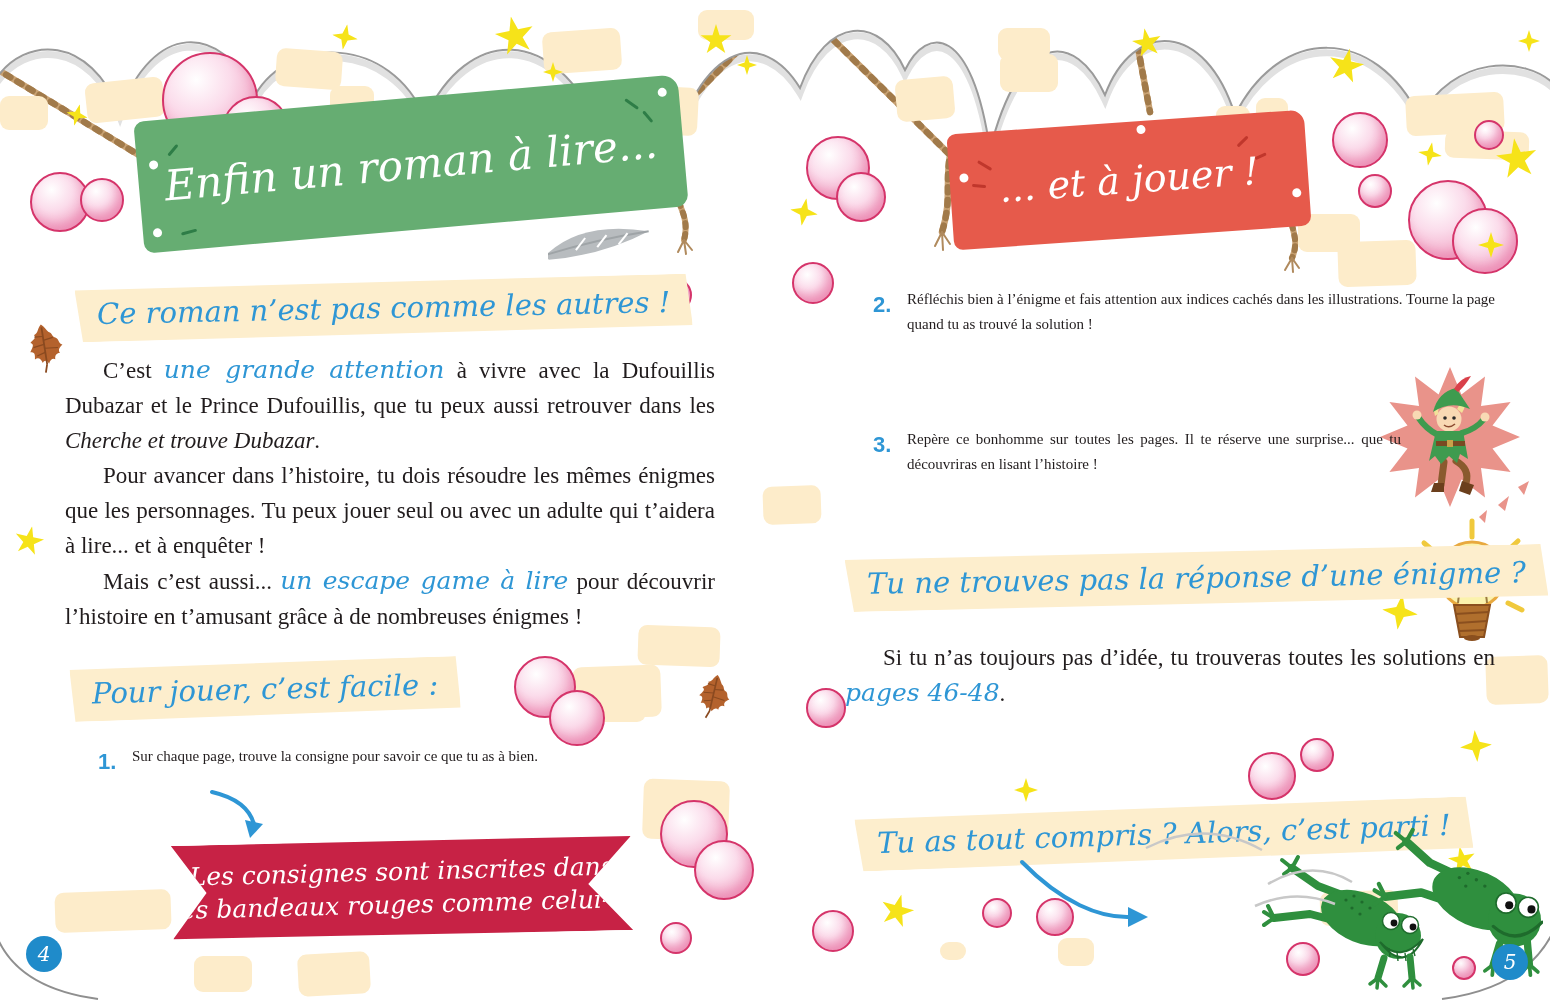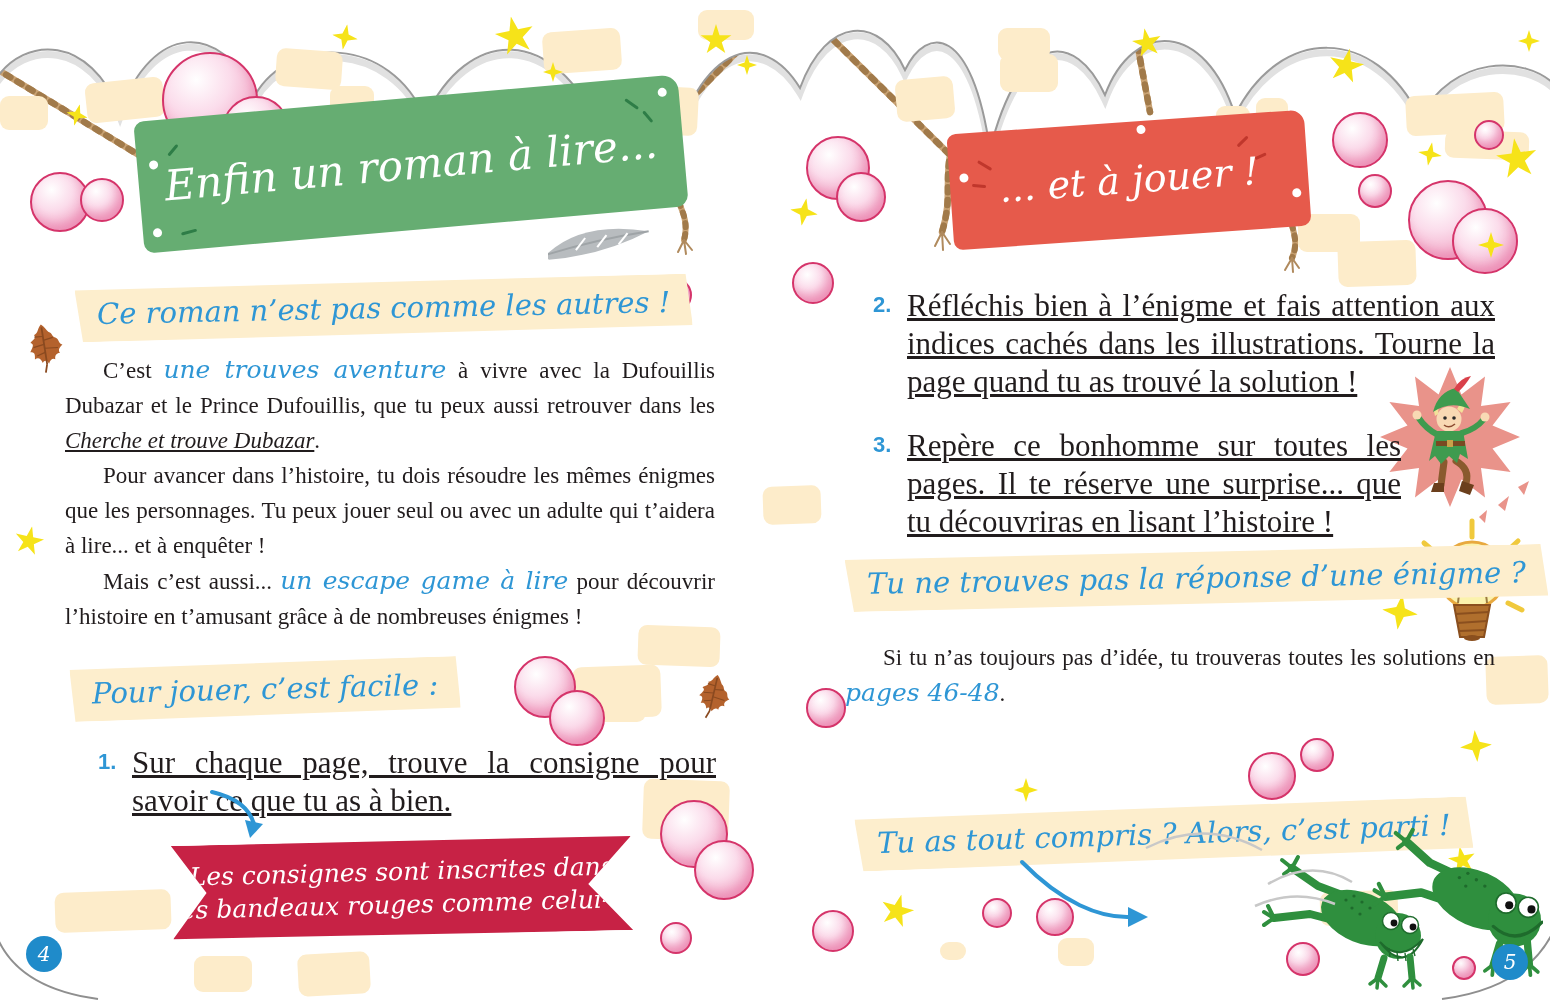--- a/index.html
+++ b/index.html
@@ -29,25 +29,25 @@
   .tick{position:absolute;height:3px;border-radius:2px;background:#2e7d47;}
   .tick-red{position:absolute;height:3px;border-radius:2px;background:#c0372c;}
   
   .cream-head{position:absolute;z-index:4;background:#fdeecd;padding:11px 22px;white-space:nowrap;
               clip-path:polygon(0 7%,99% 0,100% 92%,1.2% 100%);}
   .cream-head .h-script{font-family:"DejaVu Serif",serif;font-style:italic;color:#2e96d5;font-size:29px;}
   
   .tblock{position:absolute;z-index:5;font-size:23px;line-height:35px;text-align:justify;}
   .tblock p{margin:0;text-indent:38px;}
   .inline-script{font-family:"DejaVu Serif",serif;font-style:italic;color:#2e96d5;font-size:25px;}
-  .italic-title{font-style:italic;text-decoration:underline;}
+  .italic-title{font-style:italic;}
   .step{position:absolute;z-index:5;display:flex;align-items:flex-start;}
   .step-num{color:#2e96d5;font-weight:bold;font-family:"Liberation Sans",sans-serif;
             font-size:22px;line-height:35px;width:34px;flex:none;}
-  .step-text{display:block;font-size:31px;line-height:38px;text-align:justify;text-decoration:underline;}
+  .step-text{display:block;font-size:15px;line-height:25px;text-align:justify;}
   
   .ribbon{position:absolute;left:172px;top:840px;width:460px;height:96px;background:#c72245;z-index:4;
           transform:rotate(-1.5deg);display:flex;flex-direction:column;align-items:center;justify-content:center;
           clip-path:polygon(0 0,100% 2%,90.5% 51%,100% 100%,0 97%,7.5% 50%);}
   .ribbon .r-line{font-family:"DejaVu Serif",serif;font-style:italic;color:#fff;font-size:25px;line-height:33px;white-space:nowrap;}
   
   .pagenum{position:absolute;z-index:6;width:36px;height:36px;border-radius:50%;background:#1f8bca;color:#fff;
            display:flex;align-items:center;justify-content:center;font-size:20px;
            font-family:"DejaVu Serif",serif;font-style:italic;}
   .toplayer{position:absolute;inset:0;z-index:6;pointer-events:none;}
@@ -201,21 +201,21 @@
     <span class="tick" style="right:26px;top:38px;width:14px;transform:rotate(55deg)"></span>
     <span class="tick" style="left:30px;top:30px;width:14px;transform:rotate(-45deg)"></span>
     <span class="tick" style="left:38px;bottom:16px;width:16px;transform:rotate(-10deg)"></span>
   </div>
 
   <div class="cream-head" style="left:75px;top:280px;transform:rotate(-1.2deg)">
     <span class="h-script">Ce roman n’est pas comme les autres !</span>
   </div>
 
   <div class="tblock" style="left:65px;top:352px;width:650px">
-    <p><span>C’est </span><span class="inline-script">une trouves aventure</span><span> à vivre avec la Dufouillis Dubazar et le Prince Dufouillis, que tu peux aussi retrouver dans les </span><span class="italic-title">Cherche et trouve Dubazar</span><span>.</span></p>
+    <p><span>C’est </span><span class="inline-script">une grande attention</span><span> à vivre avec la Dufouillis Dubazar et le Prince Dufouillis, que tu peux aussi retrouver dans les </span><span class="italic-title">Cherche et trouve Dubazar</span><span>.</span></p>
     <p>Pour avancer dans l’histoire, tu dois résoudre les mêmes énigmes que les personnages. Tu peux jouer seul ou avec un adulte qui t’aidera à lire... et à enquêter !</p>
     <p><span>Mais c’est aussi... </span><span class="inline-script">un escape game à lire</span><span> pour découvrir l’histoire en t’amusant grâce à de nombreuses énigmes !</span></p>
   </div>
 
   <div class="cream-head" style="left:70px;top:661px;transform:rotate(-1.5deg)">
     <span class="h-script">Pour jouer, c’est facile :</span>
   </div>
 
   <div class="step" style="left:98px;top:744px;width:618px">
     <span class="step-num">1.</span>

